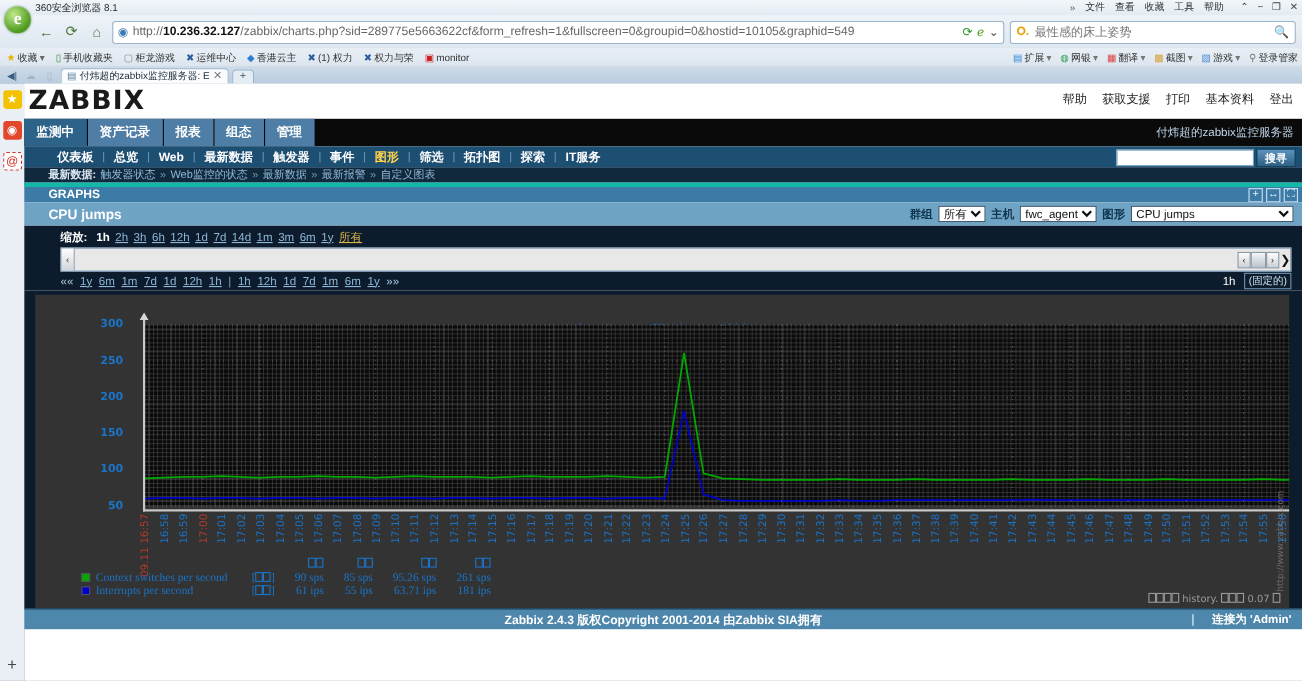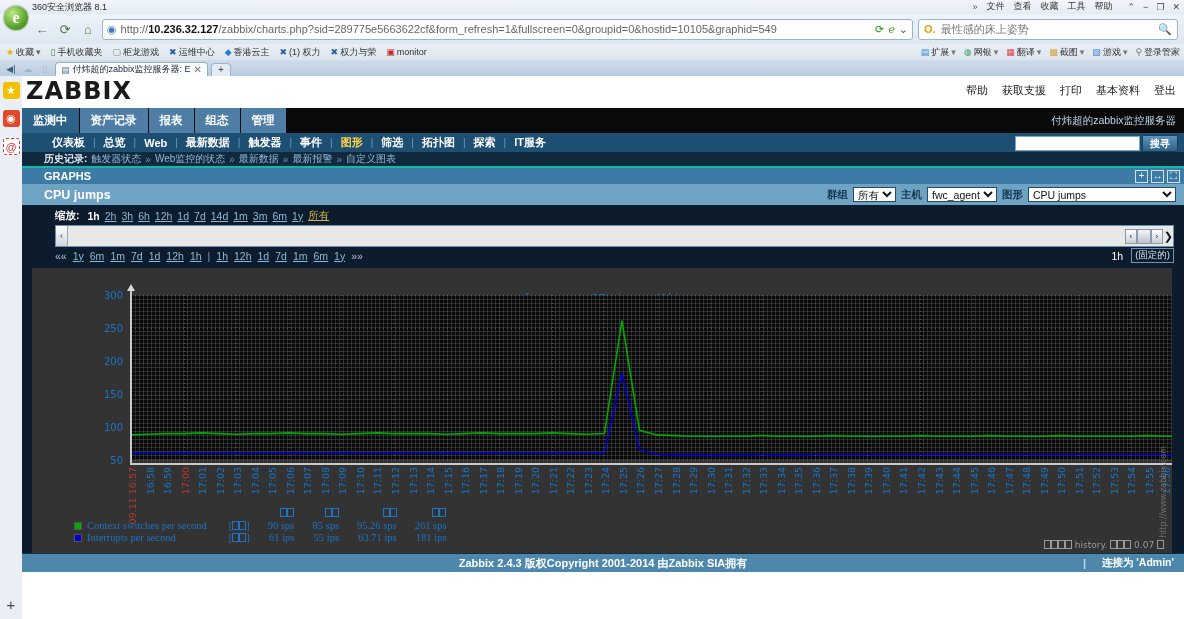--- a/index.html
+++ b/index.html
@@ -53,21 +53,21 @@
   .sub-a.on { color:#ffd24a; }
   .sub-sep { color:#6f9cbd; font-size:10px;}
   .zbx-search { position:absolute; right:6px; top:2px; display:flex; align-items:center;}
   .zbx-search input { width:125px; height:15px; border:1px solid #7ba3c2; background:#fff; font-size:10px;}
   .zbx-search button { height:17px; margin-left:2px; font-size:10px; border:1px solid #13405f; background:linear-gradient(#5d93bd,#2e6185); color:#fff; padding:0 7px; font-weight:bold;}
   .zbx-crumb { height:14px; background:#11293d; display:flex; align-items:center; padding-left:22px; gap:4px; font-size:10px; color:#9fc2dc;}
   .zbx-crumb b { color:#dce9f4; font-weight:bold;}
   .zbx-crumb .lk { color:#8fb8d6; }
   .zbx-crumb .ar { color:#6f94b2; }
   
-  .gr-head { height:18px; background:#3c7ba6; display:flex; align-items:center; padding-left:22px; position:relative; border-top:2px solid #14b8a6;}
+  .gr-head { height:18px; background:#3c7ba6; display:flex; align-items:center; padding-left:22px; position:relative; border-top:4px solid #14b8a6;}
   .gr-head .ttl { font-weight:bold; font-size:11px; color:#fff;}
   .gr-head .icons { position:absolute; right:4px; display:flex; gap:3px;}
   .hbtn { width:13px; height:13px; border:1px solid #cfe4f2; display:flex; align-items:center; justify-content:center; font-size:10px; color:#e9f4fb; line-height:1;}
   .gr-sub { height:21px; background:#6fa3c4; display:flex; align-items:center; padding-left:22px; position:relative;}
   .gr-sub .ttl { font-size:12.5px; font-weight:bold; color:#fff;}
   .filters { position:absolute; right:8px; display:flex; align-items:center; gap:5px; font-size:10.5px; color:#10344f; font-weight:bold;}
   .filters select { font-size:10.5px; height:15px; border:1px solid #244a66; background:#fff; color:#111;}
   .gr-hide { height:13px; background:#2d6186; display:flex; align-items:center; justify-content:center; font-size:10px; color:#e6f1f8;}
   
   .tsel { background:#0c1c2c; padding:4px 10px 2px 33px;}
@@ -100,21 +100,21 @@
             repeating-linear-gradient(to bottom, rgba(120,120,120,.30) 0 1px, transparent 1px 4px);
           background-size:100% 1px, 1px 100%;
           background-position:0 0, 0 0;
           background-repeat:repeat-y, repeat-x;
   }
   .gridv { position:absolute; top:0; bottom:0; width:1px; background:repeating-linear-gradient(to bottom, rgba(130,130,130,.45) 0 1px, transparent 1px 4px);}
   .gridh { position:absolute; left:0; right:0; height:1px; background:repeating-linear-gradient(to right, rgba(130,130,130,.45) 0 1px, transparent 1px 4px);}
   .yaxis { position:absolute; left:98px; top:22px; width:2px; height:175px; background:#c9c9c9;}
   .yarrow { position:absolute; left:95px; top:16px; width:0; height:0; border-left:4px solid transparent; border-right:4px solid transparent; border-bottom:7px solid #d8d8d8;}
   .xaxis { position:absolute; left:98px; top:195px; width:1050px; height:2px; background:#c9c9c9;}
-  .ylab { position:absolute; right:1px; transform:translateY(-50%); color:#1a74c8; font-size:10px; font-weight:normal; font-family:"DejaVu Sans",sans-serif;}
+  .ylab { position:absolute; right:12px; transform:translateY(-50%); color:#1a74c8; font-size:10px; font-weight:bold; font-family:"DejaVu Sans",sans-serif;}
   .ylabs { position:absolute; left:60px; width:32px; top:0; height:285px;}
   .xlab { position:absolute; top:199px; font-size:9.5px; color:#1a74c8; writing-mode:vertical-rl; transform:rotate(180deg); font-family:"DejaVu Sans",sans-serif; white-space:nowrap; letter-spacing:0px;}
   .xlab.red { color:#b03b2e;}
   .watermark { position:absolute; right:4px; top:178px; font-size:8px; color:#6d6d6d; writing-mode:vertical-rl; transform:rotate(180deg); font-family:"DejaVu Sans",sans-serif;}
   
   .legend { position:absolute; left:42px; top:239px; font-size:10.5px; color:#1a74c8; font-family:Liberation Serif, serif;}
   .legend table { border-collapse:collapse; font-size:10.5px; color:#1a74c8;}
   .legend td { padding:0 0 0 0; line-height:12px; white-space:nowrap;}
   .sw { display:inline-block; width:8px; height:8px; margin-right:5px; vertical-align:-1px; border:1px solid #555;}
   .legend .num { text-align:right; padding-left:18px; }
@@ -301,21 +301,21 @@
     <span class="sub-a">探索</span>
       <span class="sub-sep">|</span>
     <span class="sub-a">IT服务</span>
     <div class="zbx-search">
       <input type="text" value="" style="">
       <button>搜寻</button>
     </div>
   </div>
 
   <div class="zbx-crumb">
-    <b>历史记录:</b>
+    <b>最新数据:</b>
     <span class="lk">触发器状态</span>
       <span class="ar">»</span>
     <span class="lk">Web监控的状态</span>
       <span class="ar">»</span>
     <span class="lk">最新数据</span>
       <span class="ar">»</span>
     <span class="lk">最新报警</span>
       <span class="ar">»</span>
     <span class="lk">自定义图表</span>
   </div>

